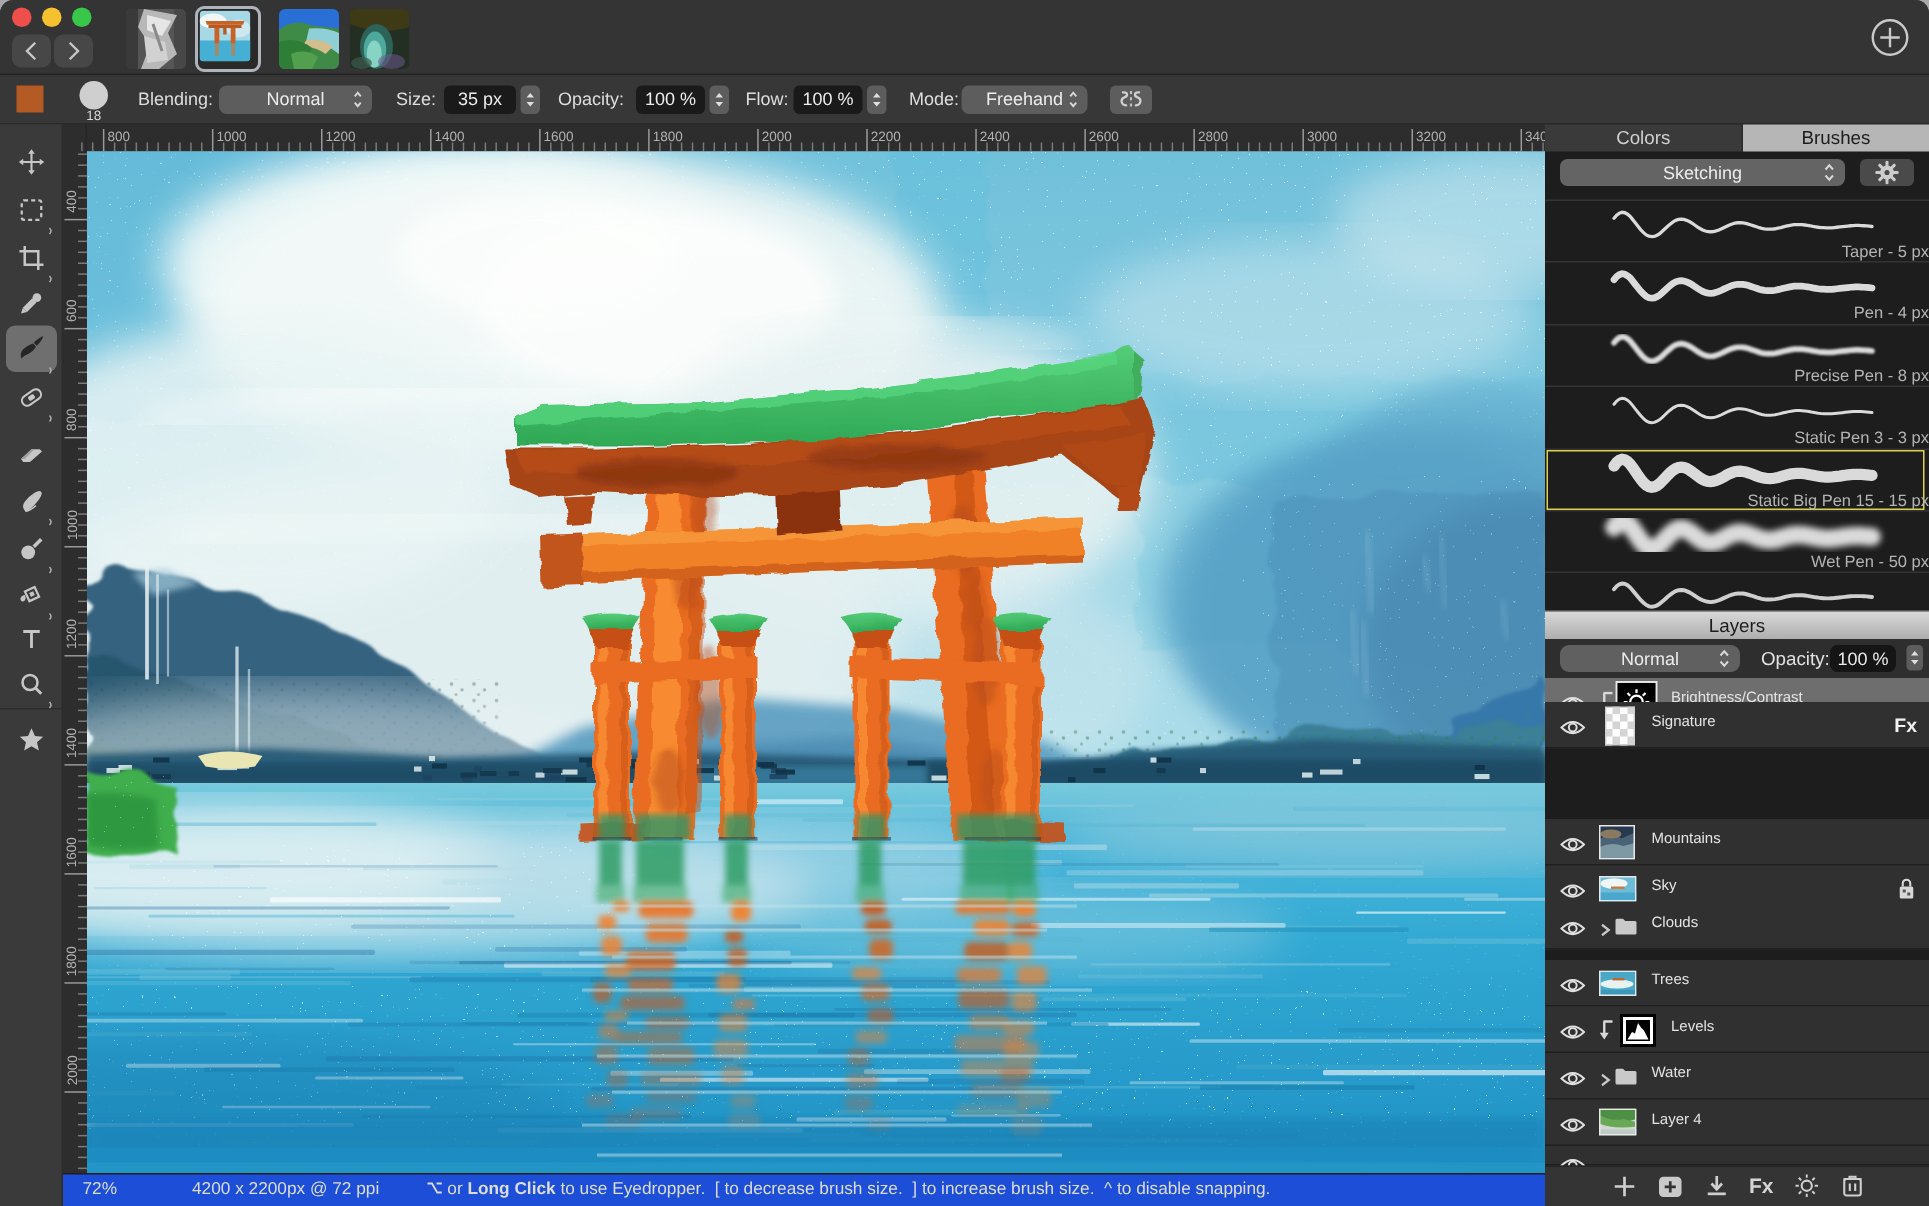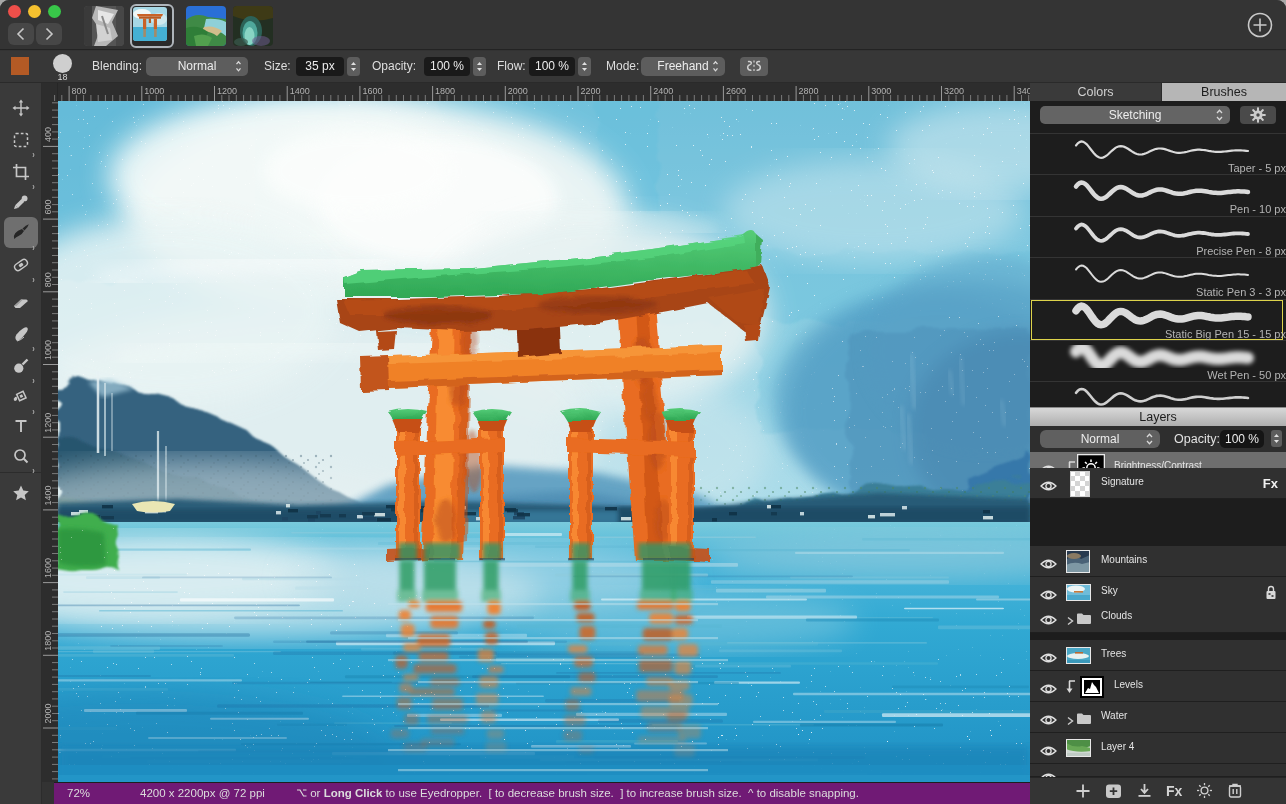--- a/index.html
+++ b/index.html
@@ -11,21 +11,21 @@
 .thumb{position:absolute;top:6px;width:40px;height:40px;border-radius:4px;overflow:hidden}
 .lbl{position:absolute;top:6px;color:#dedede;font-size:12px;line-height:19px;height:19px}
 .dd{position:absolute;top:6px;height:19px;background:#5d5d5d;border-radius:5px;color:#ececec;font-size:12px;text-align:center;line-height:19px}
 .inp{position:absolute;top:6px;height:19px;background:#1a1a1a;border-radius:4px;color:#ececec;font-size:12px;text-align:center;line-height:19px}
 .stp{position:absolute;top:6px;width:13px;height:19px;background:#5d5d5d;border-radius:3.5px}
 #tools{position:absolute;left:0;top:83px;width:42px;height:721px;background:#3a3a3a;border-right:1px solid #2c2c2c}
 .tico{position:absolute;left:12px}
 #hruler{position:absolute;left:42px;top:83px;width:988px;height:18px;background:#2d2d2d}
 #vruler{position:absolute;left:42px;top:101px;width:16px;height:681px;background:#2d2d2d}
 #canvas{position:absolute;left:58px;top:101px;width:972px;height:681px;background:#9ed4e4}
-#status{position:absolute;left:54px;top:782px;width:988px;height:22px;background:#701a75;border-top:1px solid #1e1e1e;color:#dcdcdc;font-size:11.5px}
+#status{position:absolute;left:42px;top:782px;width:988px;height:22px;background:#1d4ed8;border-top:1px solid #1e1e1e;color:#dcdcdc;font-size:11.5px}
 #rpanel{position:absolute;left:1030px;top:83px;width:256px;height:721px;background:#1d1d1d}
 .tab{position:absolute;top:0;height:18px;font-size:12.5px;text-align:center;line-height:18px}
 .brow{position:absolute;left:0;width:256px;border-top:1px solid #343434}
 .blab{position:absolute;width:256px;text-align:right;color:#b4b4b4;font-size:11px}
 #lhead{position:absolute;left:0;top:324px;width:256px;height:19px;background:linear-gradient(#d8d8d8,#aeaeae);border-top:1px solid #8a8a8a;color:#1c1c1c;font-size:12.5px;text-align:center;line-height:19px}
 #blendbar{position:absolute;left:0;top:343px;width:256px;height:26px;background:#2e2e2e}
 .lrow{position:absolute;left:0;width:256px;height:31px;background:#303030;border-bottom:1px solid #1f1f1f}
 .lrow .nm{position:absolute;color:#e4e4e4;font-size:10px;top:8px}
 #lbot{position:absolute;left:0;top:694px;width:256px;height:27px;background:#343434;border-top:1px solid #252525}
 </style></head><body>
@@ -992,21 +992,21 @@
             <filter id="bb1">
               <feGaussianBlur stdDeviation="0.7"></feGaussianBlur>
             </filter>
             <filter id="bb2">
               <feGaussianBlur stdDeviation="2.2"></feGaussianBlur>
             </filter>
           </defs>
           <g transform="translate(46,17)">
             <path d="M0.0 -5.5 L1.8 -7.6 L3.6 -8.9 L5.4 -9.5 L7.2 -9.2 L9.0 -8.2 L10.8 -6.7 L12.5 -4.6 L14.3 -2.3 L16.1 0.0 L17.9 2.2 L19.7 4.1 L21.5 5.6 L23.3 6.5 L25.1 6.8 L26.9 6.6 L28.7 5.8 L30.5 4.7 L32.2 3.2 L34.0 1.5 L35.8 -0.2 L37.6 -1.7 L39.4 -3.1 L41.2 -4.1 L43.0 -4.7 L44.8 -4.9 L46.6 -4.7 L48.4 -4.1 L50.2 -3.3 L52.0 -2.2 L53.8 -1.0 L55.5 0.2 L57.3 1.3 L59.1 2.3 L60.9 3.0 L62.7 3.4 L64.5 3.5 L66.3 3.4 L68.1 2.9 L69.9 2.3 L71.7 1.5 L73.5 0.6 L75.2 -0.2 L77.0 -1.0 L78.8 -1.7 L80.6 -2.2 L82.4 -2.5 L84.2 -2.5 L86.0 -2.4 L87.8 -2.1 L89.6 -1.6 L91.4 -1.0 L93.2 -0.4 L95.0 0.2 L96.8 0.8 L98.5 1.3 L100.3 1.6 L102.1 1.8 L103.9 1.8 L105.7 1.7 L107.5 1.5 L109.3 1.1 L111.1 0.7 L112.9 0.2 L114.7 -0.2 L116.5 -0.6 L118.2 -0.9 L120.0 -1.2 L121.8 -1.3 L123.6 -1.3 L125.4 -1.2 L127.2 -1.0 L129.0 -0.8 L130.8 -0.5 L132.6 -0.1 L134.4 0.2 L136.2 0.5 L138.0 0.7 L139.8 0.8 L141.5 0.9 L143.3 0.9 L145.1 0.9 L146.9 0.7 L148.7 0.5 L150.5 0.3 L152.3 0.1 L154.1 -0.1 L155.9 -0.3 L157.7 -0.5 L159.5 -0.6 L161.2 -0.7 L163.0 -0.7 L164.8 -0.6 L166.6 -0.5 L168.4 -0.4 L170.2 -0.2 L172.0 -0.0" stroke="#dadada" stroke-width="4.5" fill="none" stroke-linecap="round"></path>
           </g>
-        </svg><div class="blab" style="top:28px">Pen - 10 px</div></div>
+        </svg><div class="blab" style="top:28px">Pen - 4 px</div></div>
 <div class="brow" style="top:132.8px;height:41.4px"><svg width="256" height="42" viewBox="0 0 256 42" style="" xmlns="http://www.w3.org/2000/svg">
           <defs>
             <filter id="bb1">
               <feGaussianBlur stdDeviation="0.7"></feGaussianBlur>
             </filter>
             <filter id="bb2">
               <feGaussianBlur stdDeviation="2.2"></feGaussianBlur>
             </filter>
           </defs>
           <g transform="translate(46,17)">

